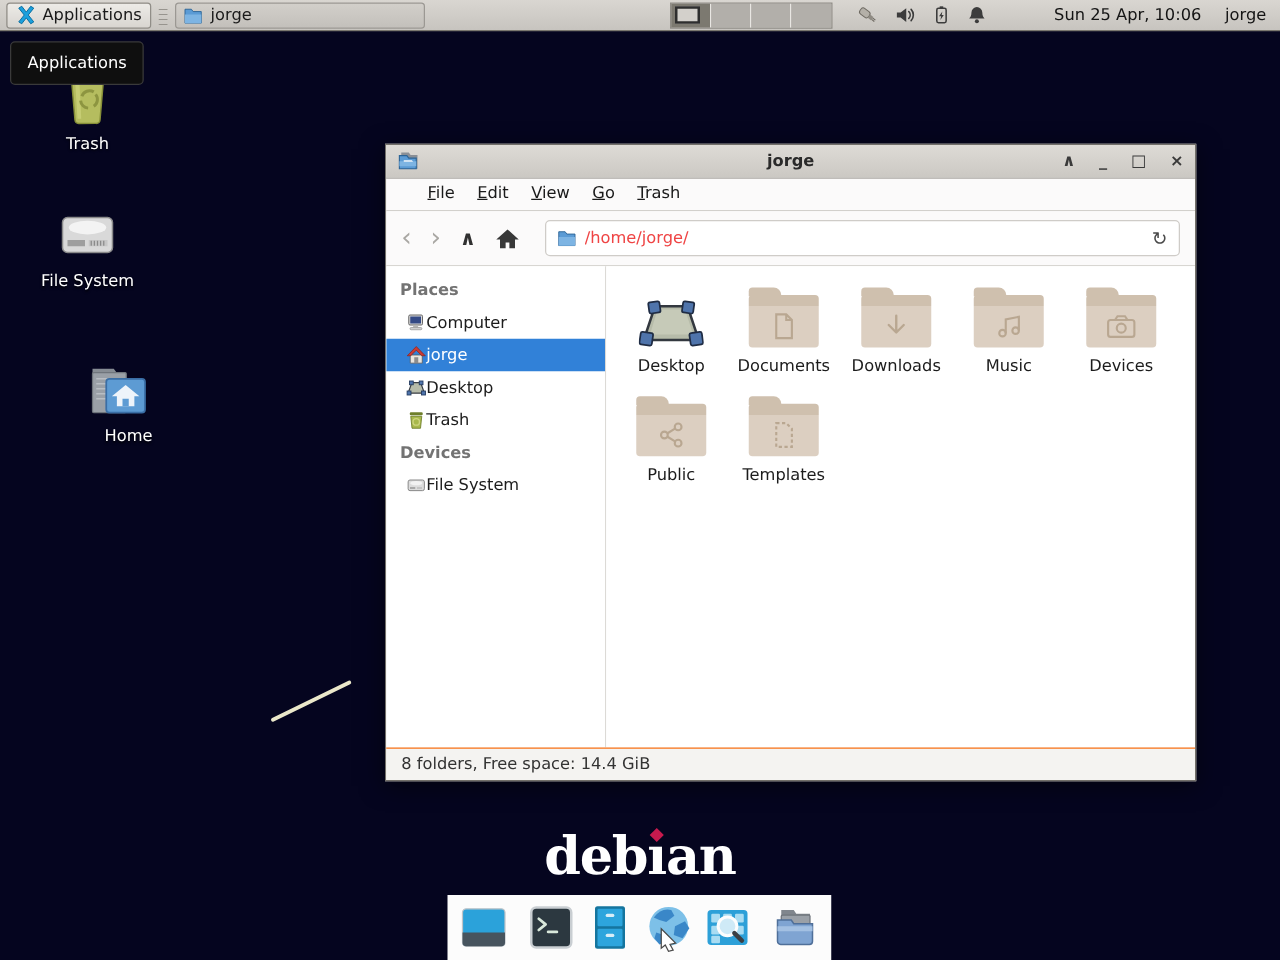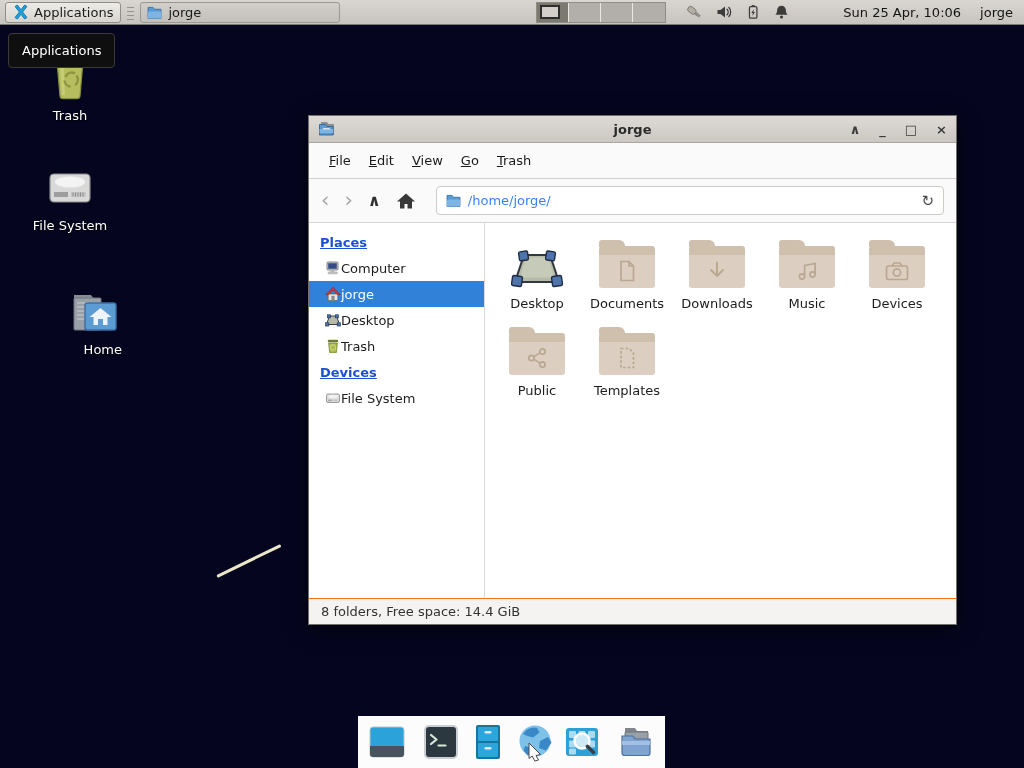--- a/index.html
+++ b/index.html
@@ -76,37 +76,37 @@
     box-shadow:0 4px 18px rgba(0,0,0,.55);
     display:flex; flex-direction:column; z-index:20;
   }
   #titlebar { height:27px; flex:none; position:relative;
     background:linear-gradient(#dedbd6,#cbc8c3); border-bottom:1px solid #aaa7a2;
     display:flex; align-items:center; padding:0 9px; }
   #win-title { position:absolute; left:0; right:0; text-align:center;
     font-weight:bold; color:#2a2a2a; pointer-events:none; }
   #win-controls { margin-left:auto; display:flex; gap:19px; z-index:2; }
   #win-controls span { color:#3a3a3a; font-weight:bold; font-size:13px; line-height:27px; cursor:default; }
-  #menubar { height:36px; flex:none; background:#fbfafa; border-bottom:1px solid #d2d0cc;
-    display:flex; align-items:center; padding-left:11px; }
+  #menubar { height:26px; flex:none; background:#fbfafa; border-bottom:1px solid #d2d0cc;
+    display:flex; padding-left:24px; }
   .menu-item { display:inline-block; padding:4px 9px; color:#1a1a1a; cursor:default; }
   .menu-item::first-letter { text-decoration:underline; }
   #toolbar { height:44px; flex:none; background:#fbfafa; border-bottom:1px solid #d8d6d2;
     display:flex; align-items:center; padding:0 12px; gap:15px; }
   .nav-glyph { font-size:21px; line-height:21px; color:#a9a7a3; cursor:default; }
   .nav-up { font-size:16px; font-weight:bold; color:#303030; }
   #pathbar { flex:1; height:29px; margin-left:5px; background:#fff;
     border:1px solid #cfccc8; border-radius:4px;
     display:flex; align-items:center; gap:7px; padding:0 9px; }
-  #pathbar input { flex:1; border:none; outline:none; font:13px "DejaVu Sans",sans-serif; color:#3b82f6; background:transparent; }
+  #pathbar input { flex:1; border:none; outline:none; font:13px "DejaVu Sans",sans-serif; color:#ef4444; background:transparent; }
   .reload { font-size:15px; color:#4a4a4a; cursor:default; }
 
   #win-body { flex:1; display:flex; min-height:0; }
   #sidebar { width:176px; flex:none; background:#ffffff; border-right:1px solid #dcdad6; padding-top:6px; overflow:hidden; }
-  .side-head { font-weight:bold; color:#1d4ed8; padding:6px 0 5px 11px;text-decoration:underline; }
+  .side-head { font-weight:bold; color:#737373; padding:6px 0 5px 11px; }
   .side-row { display:flex; align-items:center; gap:0; height:26px; padding-left:16px; color:#1d1d1d; cursor:default; }
   .side-row.selected { background:#3181d8; color:#ffffff; }
 
   #main { flex:1; background:#ffffff; padding:13px 0 0 7px; display:flex; flex-wrap:wrap; align-content:flex-start; }
   .fcell { width:90px; display:flex; flex-direction:column; align-items:center; margin-bottom:12px; cursor:default; }
   .ficon { position:relative; width:56px; height:42px; margin-top:10px;
     background:linear-gradient(#cfc0ae 0 9px,#dccfc1 9px); border-radius:3px; }
   .ficon::before { content:""; position:absolute; top:-6px; left:0; width:26px; height:7px;
     background:#cfc0ae; border-radius:3px 6px 0 0; }
   .fglyph { position:absolute; left:0; right:0; top:7px; bottom:0;
@@ -242,20 +242,25 @@
           <rect x="15" y="15" width="31" height="27" rx="2.5" fill="#5d9bd3" stroke="#3a6ea5" stroke-width="1.4"></rect>
           <path d="M30.5 20 l11 9 h-4 v8 h-14 v-8 h-4 Z" fill="#eef4fa"></path>
           <rect x="28" y="31" width="5" height="6" fill="#5d9bd3"></rect>
         </svg>
     </span>
     <span class="lbl">Home</span>
   </div>
 
   <div id="scribble"></div>
 
+  <div id="debian-logo">
+    <span>deb</span>
+      <span class="iwrap"><span class="idot"></span><span>ı</span></span>
+      <span>an</span>
+  </div>
 
   <div id="win">
 
     <div id="titlebar">
       <span>
         <svg width="18" height="16" viewBox="0 0 18 16">
             <path d="M3 1 h6 l1.5 2 H16 v11 H3 Z" fill="#8a8f96"></path>
             <path d="M1.5 3.5 h6 l1.5 2 H15 v8.5 H1.5 Z" fill="#5b9bd5" stroke="#2c6496" stroke-width="0.9"></path>
             <path d="M1.5 8 h13.5 v4 H1.5 Z" fill="#7db4e3"></path>
             <path d="M5 7 h6.5 l1 1.5 H5 Z" fill="#cfe2f3"></path>

